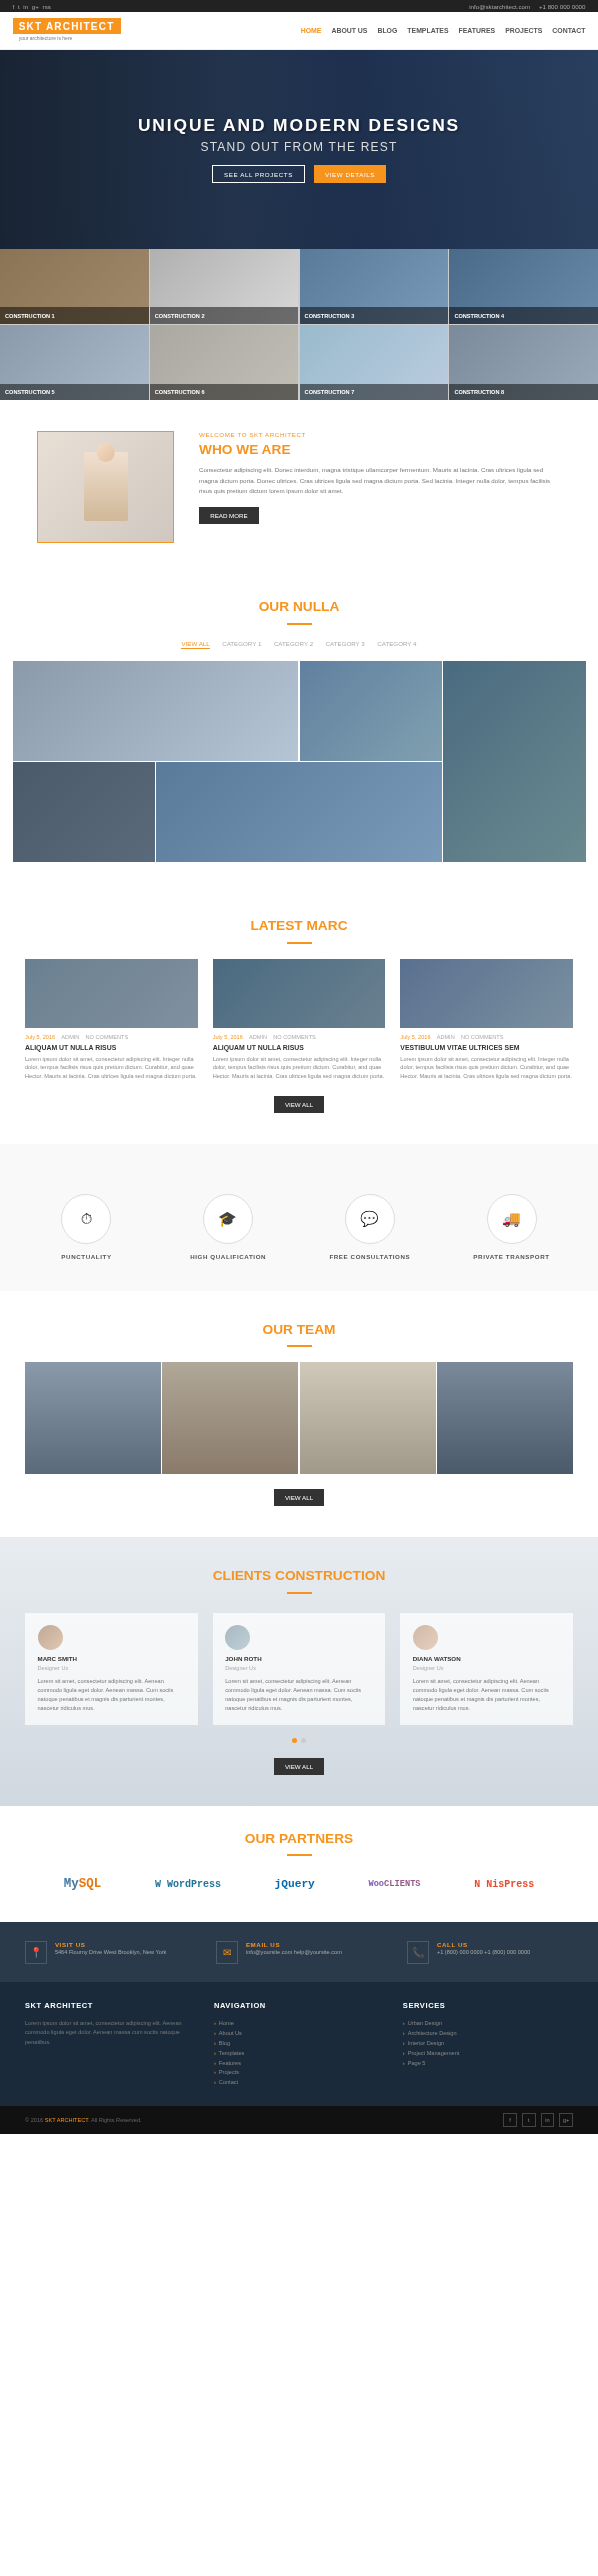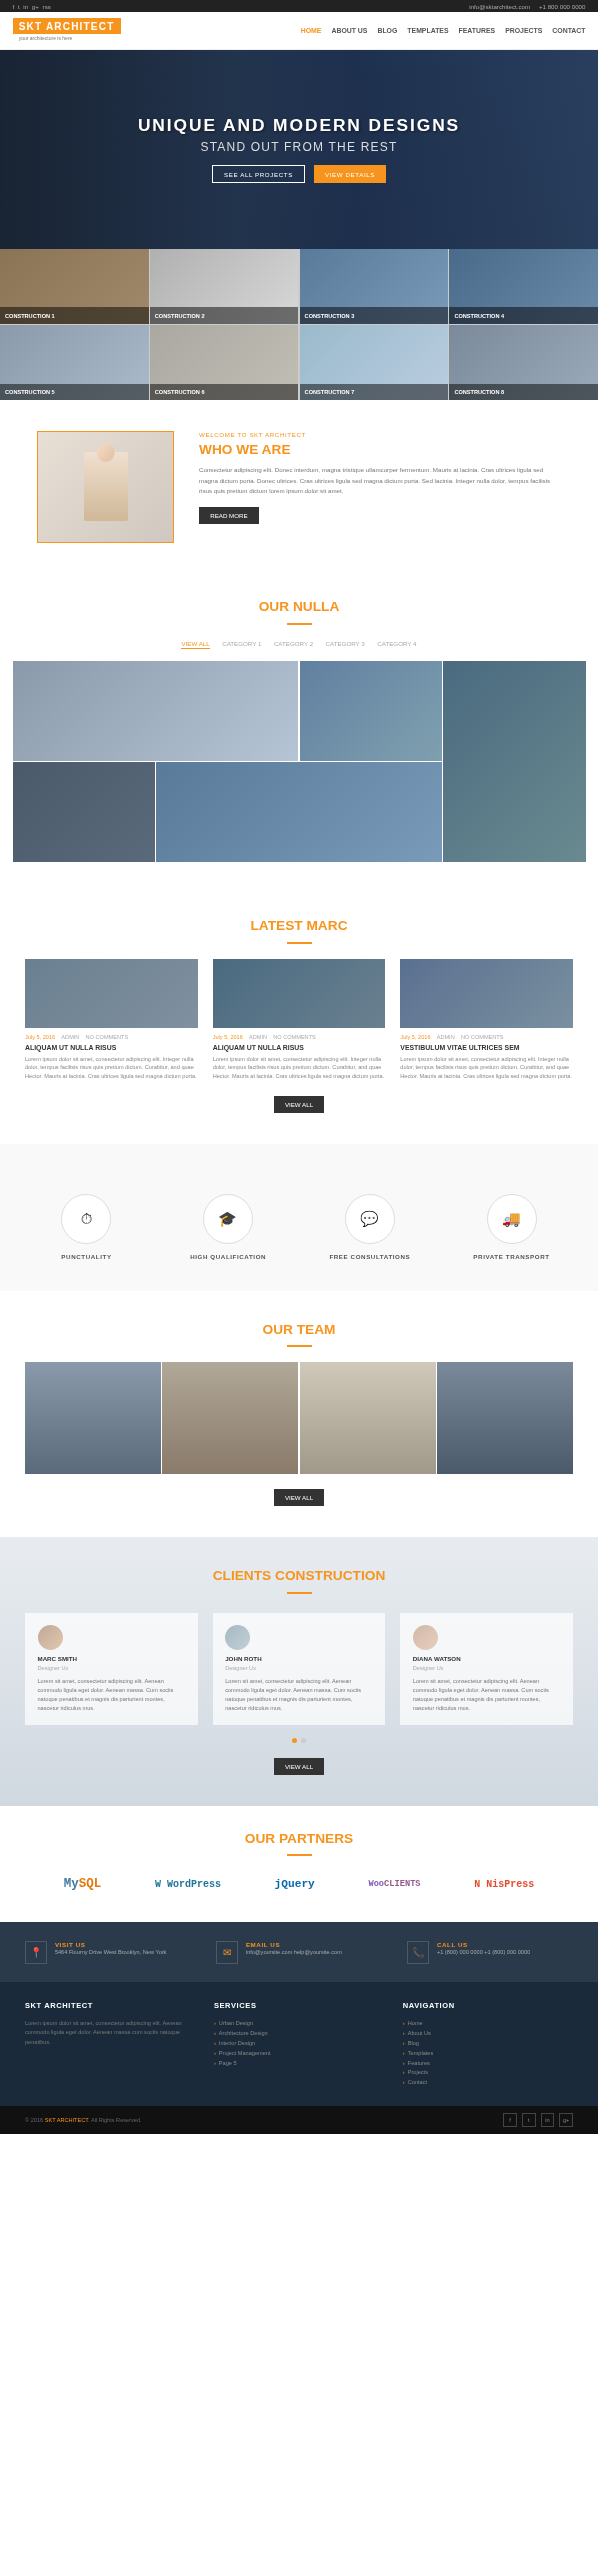--- a/index.html
+++ b/index.html
@@ -449,41 +449,41 @@
   </div>
 </div>
 
 <div class="footer-main">
   <div class="footer-main-inner">
     <div class="footer-col">
       <h4>SKT ARCHITECT</h4>
       <p>Lorem ipsum dolor sit amet, consectetur adipiscing elit. Aenean commodo ligula eget dolor. Aenean massa cum sociis natoque penatibus.</p>
     </div>
     <div class="footer-col">
-      <h4>SERVICES</h4>
-      <ul>
-        <li>Urban Design</li>
-        <li>Architecture Design</li>
-        <li>Interior Design</li>
-        <li>Project Management</li>
-        <li>Page 5</li>
-      </ul>
-    </div>
-    <div class="footer-col">
       <h4>NAVIGATION</h4>
       <ul>
         <li>Home</li>
         <li>About Us</li>
         <li>Blog</li>
         <li>Templates</li>
         <li>Features</li>
         <li>Projects</li>
         <li>Contact</li>
       </ul>
     </div>
+    <div class="footer-col">
+      <h4>SERVICES</h4>
+      <ul>
+        <li>Urban Design</li>
+        <li>Architecture Design</li>
+        <li>Interior Design</li>
+        <li>Project Management</li>
+        <li>Page 5</li>
+      </ul>
+    </div>
   </div>
 </div>
 
 <div class="footer-bottom">
   <p>
     © 2016 <span style="color:#f7941d;">SKT ARCHITECT</span>. All Rights Reserved.
   </p>
   <div class="footer-social">
     <a>f</a>
     <a>t</a>

